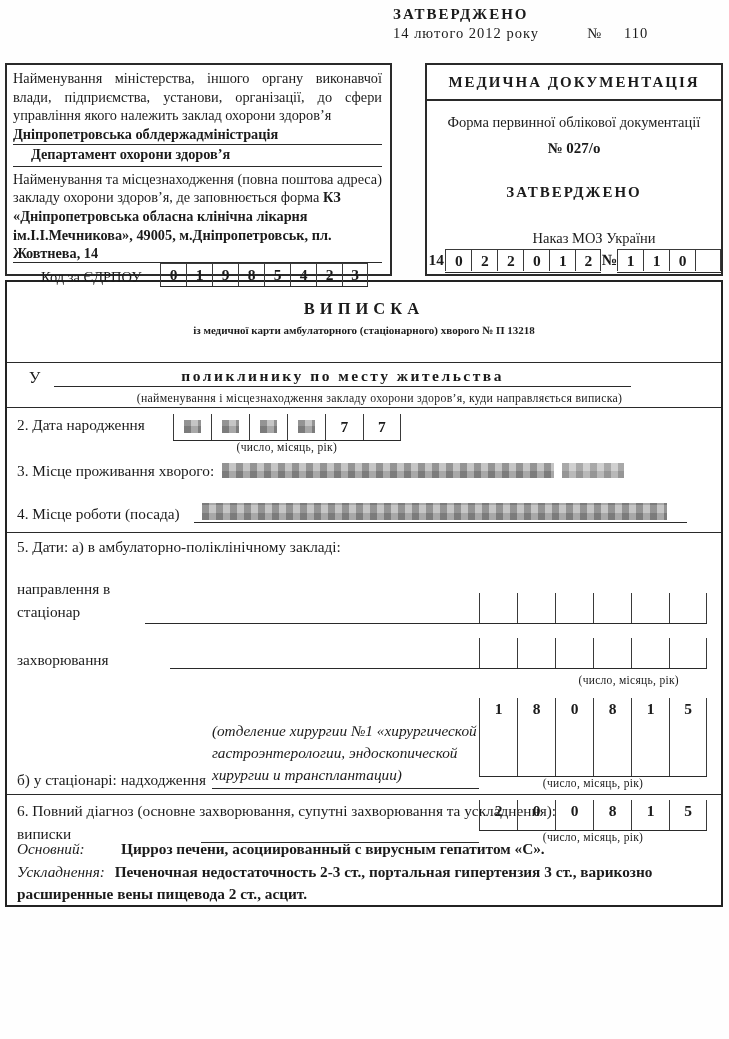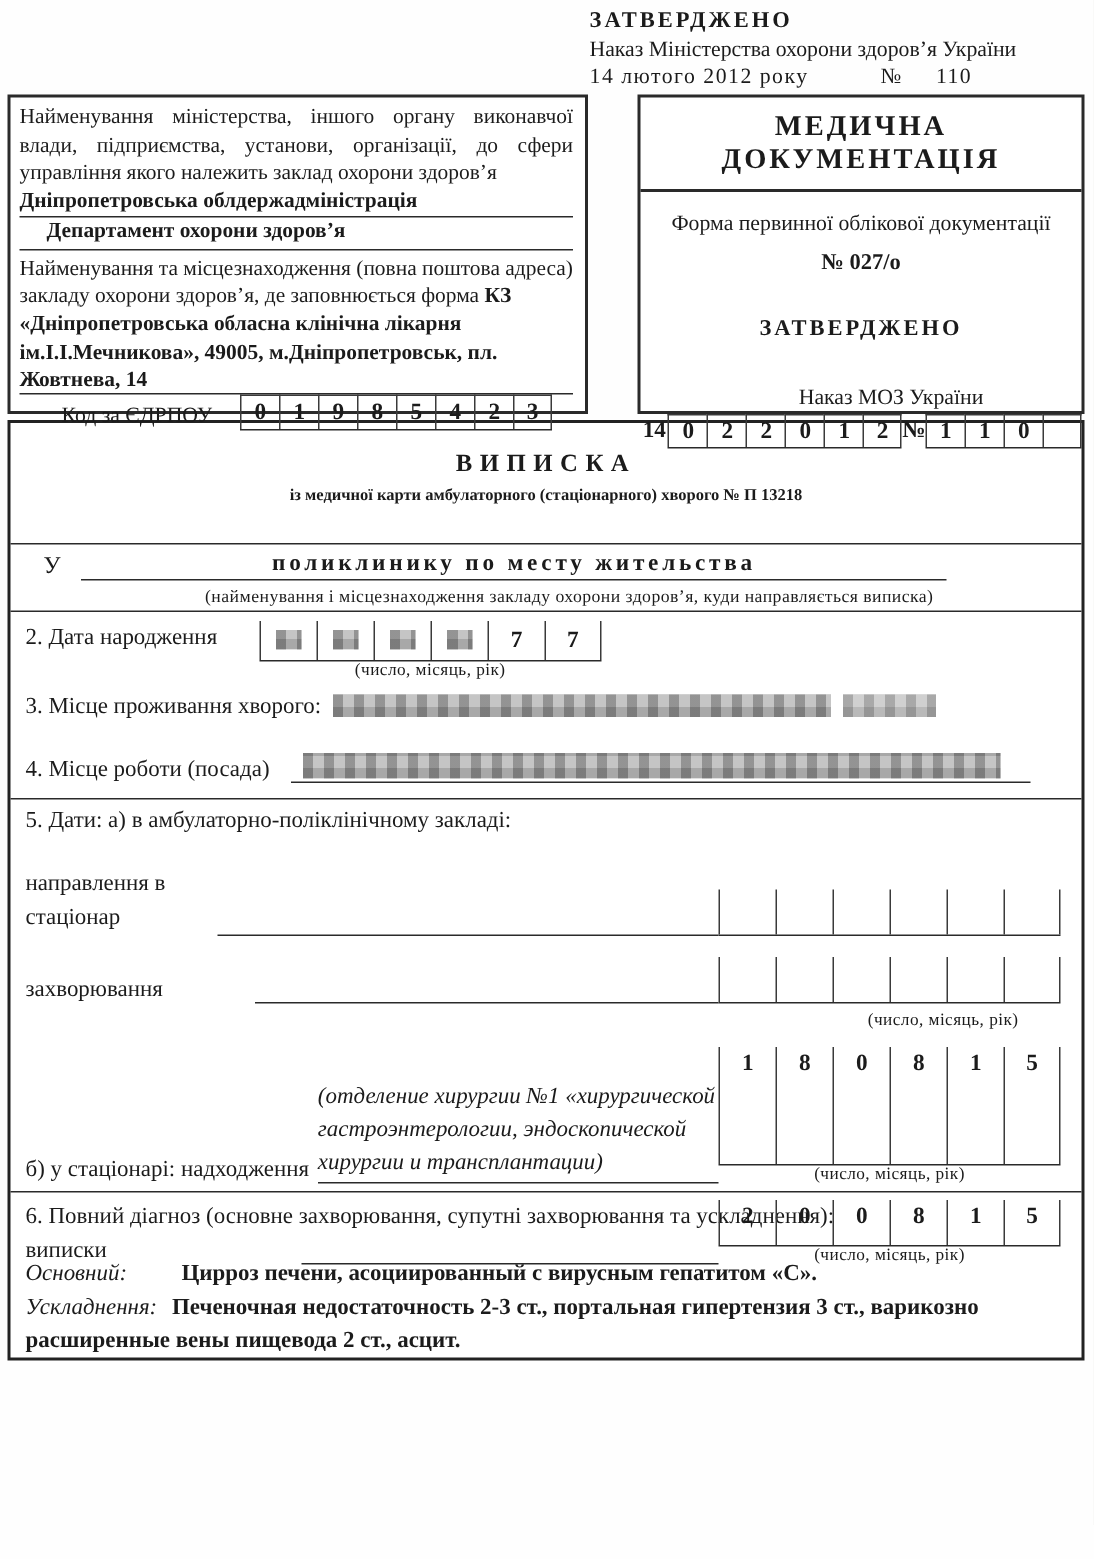--- a/index.html
+++ b/index.html
@@ -30,21 +30,21 @@
   .left-box { width:442px; padding:4px 8px 6px 6px; font-size:14.3px; line-height:1.3; display:flex; flex-direction:column; }
   .left-box p.jst { text-align:justify; }
   .ministry-val { font-weight:700; border-bottom:1.5px solid #2a2a2a; padding-bottom:1px; }
   .dept-val { font-weight:700; padding-left:18px; border-bottom:1.5px solid #2a2a2a; padding-bottom:2px; margin-bottom:3px; }
   .facility p { text-align:left; }
   .facility .b { font-weight:700; }
   .facility-underline { border-bottom:1.5px solid #2a2a2a; margin-top:-1px; }
   .edrpou-row { margin-top:auto; display:flex; align-items:flex-end; padding-bottom:2px;margin-left:28px; }
   .edrpou-row .lbl { font-size:14.5px; }
   .right-box { width:298px; display:flex; flex-direction:column; font-size:14.5px; }
-  .rb-head { text-align:center; font-weight:700; letter-spacing:2px; font-size:19px; padding:9px 0 8px; border-bottom:2px solid #2a2a2a; }
+  .rb-head { text-align:center; font-weight:700; letter-spacing:2px; font-size:15px; padding:9px 0 8px; border-bottom:2px solid #2a2a2a; }
   .rb-formlabel { text-align:center; margin-top:13px; }
   .rb-formno { text-align:center; font-weight:700; margin-top:9px; font-size:15px; }
   .rb-approved { text-align:center; font-weight:700; letter-spacing:2px; margin-top:27px; font-size:15px; }
   .rb-orderlabel { text-align:center; margin-top:29px; margin-left:40px; }
   .rb-orderrow { margin-top:2px; display:flex; align-items:stretch; height:24px; font-weight:700; }
 
   
   .dcells { display:flex; align-items:stretch; border-bottom:1.7px solid #2a2a2a; }
   .dcell { display:flex; justify-content:center; align-items:flex-start; border-left:1.3px solid #3a3a3a; font-weight:700; font-size:15.5px; line-height:1.4; }
   .dcells .dcell:last-child { border-right:1.3px solid #3a3a3a; }
@@ -116,21 +116,20 @@
   .diag-compl { margin-top:3px; line-height:1.45; }
   .diag-compl .diag-lbl { margin-right:6px; }
 </style>
 </head>
 <body>
 
 <div class="page">
 
   <div class="approval">
     <div class="t">ЗАТВЕРДЖЕНО</div>
-    <div>Наказ Міністерства охорони здоров’я України</div>
     <div class="row2">
       <span>14 лютого 2012 року</span>
       <span class="no">№</span>
       <span class="noval">110</span>
     </div>
   </div>
 
   <div class="top-row">
 
     <div class="box left-box">

